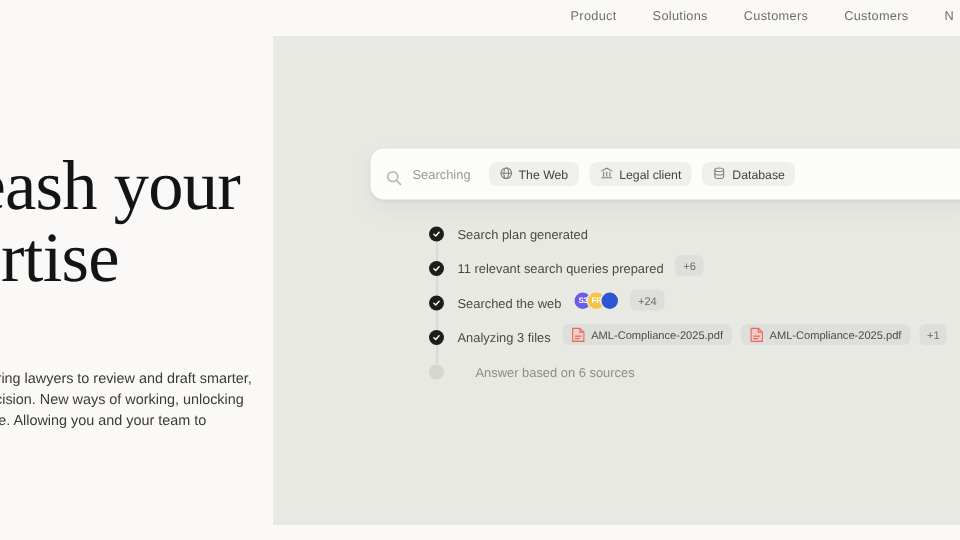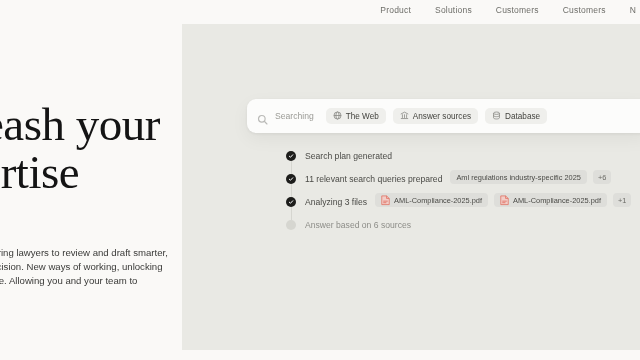--- a/index.html
+++ b/index.html
@@ -83,21 +83,21 @@
     width: 340px; z-index: 15;
   }
   .rail {
     position: absolute; left: 4.5px; top: 8px; bottom: 10px;
     width: 1px; background: #d6d6d0;
   }
   .step {
     position: relative; display: flex; align-items: flex-end;
     height: 15px; margin-bottom: 8px;
   }
-  .step:last-child { margin-bottom: 0; }
+  .step:last-child { margin-bottom: 0; gap: 12px; }
   .dot {
     position: relative; z-index: 2;
     width: 10px; height: 10px; border-radius: 50%;
     background: #1d1d1b; flex: 0 0 auto; margin-right: 9px;
     display: flex; align-items: center; justify-content: center;
   }
   .dot svg { width: 6px; height: 6px; }
   .dot.pending { background: #d6d6d0; }
   .step-label {
     font-size: 8.6px; color: #4a4a46; white-space: nowrap; margin-right: 8px;
@@ -174,21 +174,21 @@
       <div class="chip">
         <span>
           <svg viewBox="0 0 16 16" fill="none" stroke="#55554f" stroke-width="1.3" stroke-linecap="round">
             <path d="M2 5.2 L8 2 L14 5.2"></path>
             <line x1="4.3" y1="6.6" x2="4.3" y2="11.6"></line>
             <line x1="8" y1="6.6" x2="8" y2="11.6"></line>
             <line x1="11.7" y1="6.6" x2="11.7" y2="11.6"></line>
             <line x1="2.2" y1="13.4" x2="13.8" y2="13.4"></line>
           </svg>
         </span>
-        <span>Answer sources</span>
+        <span>Legal client</span>
       </div>
 
       <div class="chip">
         <span>
           <svg viewBox="0 0 16 16" fill="none" stroke="#55554f" stroke-width="1.3">
             <ellipse cx="8" cy="3.9" rx="5.2" ry="2.1"></ellipse>
             <path d="M2.8 3.9 V12.1 C2.8 13.3 5.1 14.2 8 14.2 C10.9 14.2 13.2 13.3 13.2 12.1 V3.9"></path>
             <path d="M2.8 8 C2.8 9.2 5.1 10.1 8 10.1 C10.9 10.1 13.2 9.2 13.2 8"></path>
           </svg>
         </span>
@@ -210,26 +210,37 @@
       <span class="step-label">Search plan generated</span>
     </div>
 
     <div class="step">
       <span class="dot">
         <svg viewBox="0 0 16 16" fill="none" stroke="#ffffff" stroke-width="2.6" stroke-linecap="round" stroke-linejoin="round">
             <path d="M3.4 8.4 L6.6 11.4 L12.6 4.8"></path>
           </svg>
       </span>
       <span class="step-label">11 relevant search queries prepared</span>
-      <span class="tag">
-        <span>Aml regulations industry-specific 2025</span>
-      </span>
       <span class="tag count">+6</span>
     </div>
 
+    <div class="step">
+      <span class="dot">
+        <svg viewBox="0 0 16 16" fill="none" stroke="#ffffff" stroke-width="2.6" stroke-linecap="round" stroke-linejoin="round">
+            <path d="M3.4 8.4 L6.6 11.4 L12.6 4.8"></path>
+          </svg>
+      </span>
+      <span class="step-label">Searched the web</span>
+      <span class="avatars">
+        <span class="avatar" id="av0" style="background: rgb(107, 92, 231);">S3</span>
+        <span class="avatar" id="av1" style="background: rgb(245, 196, 67);">FR</span>
+        <span class="avatar" id="av2" style="background: rgb(47, 85, 212);"></span>
+      </span>
+      <span class="tag count">+24</span>
+    </div>
 
     <div class="step">
       <span class="dot">
         <svg viewBox="0 0 16 16" fill="none" stroke="#ffffff" stroke-width="2.6" stroke-linecap="round" stroke-linejoin="round">
             <path d="M3.4 8.4 L6.6 11.4 L12.6 4.8"></path>
           </svg>
       </span>
       <span class="step-label">Analyzing 3 files</span>
 
       <span class="tag">

